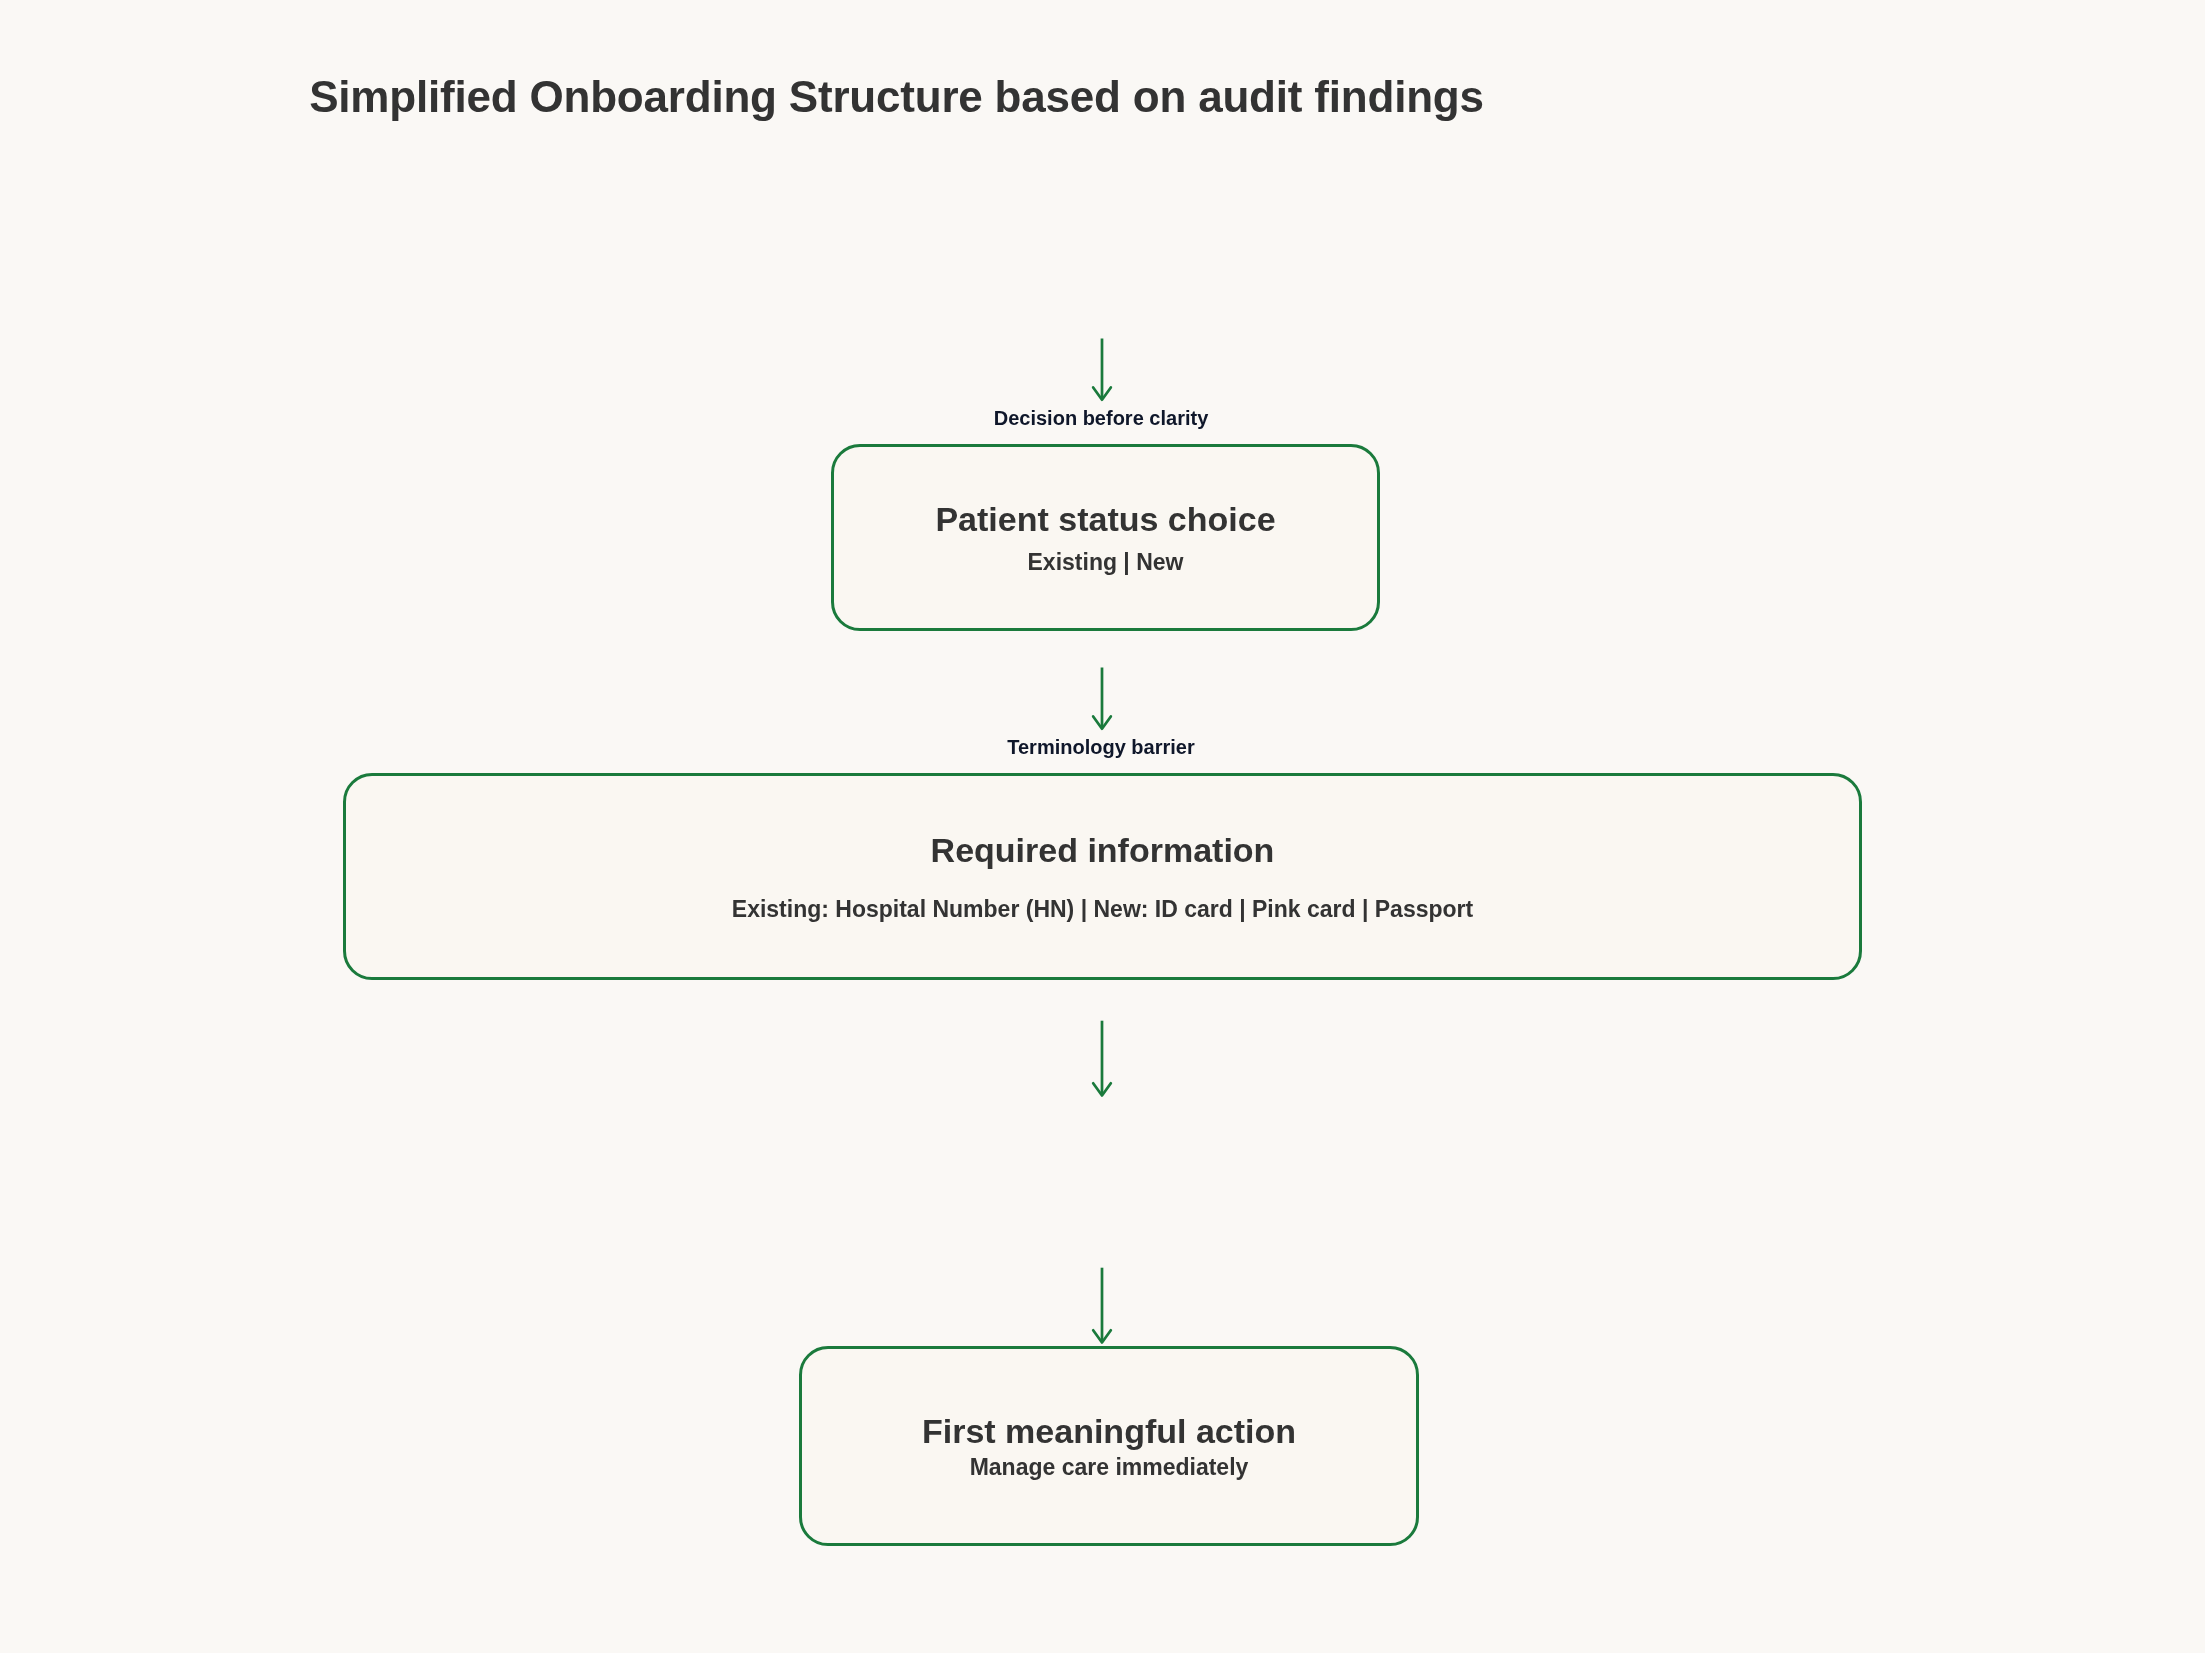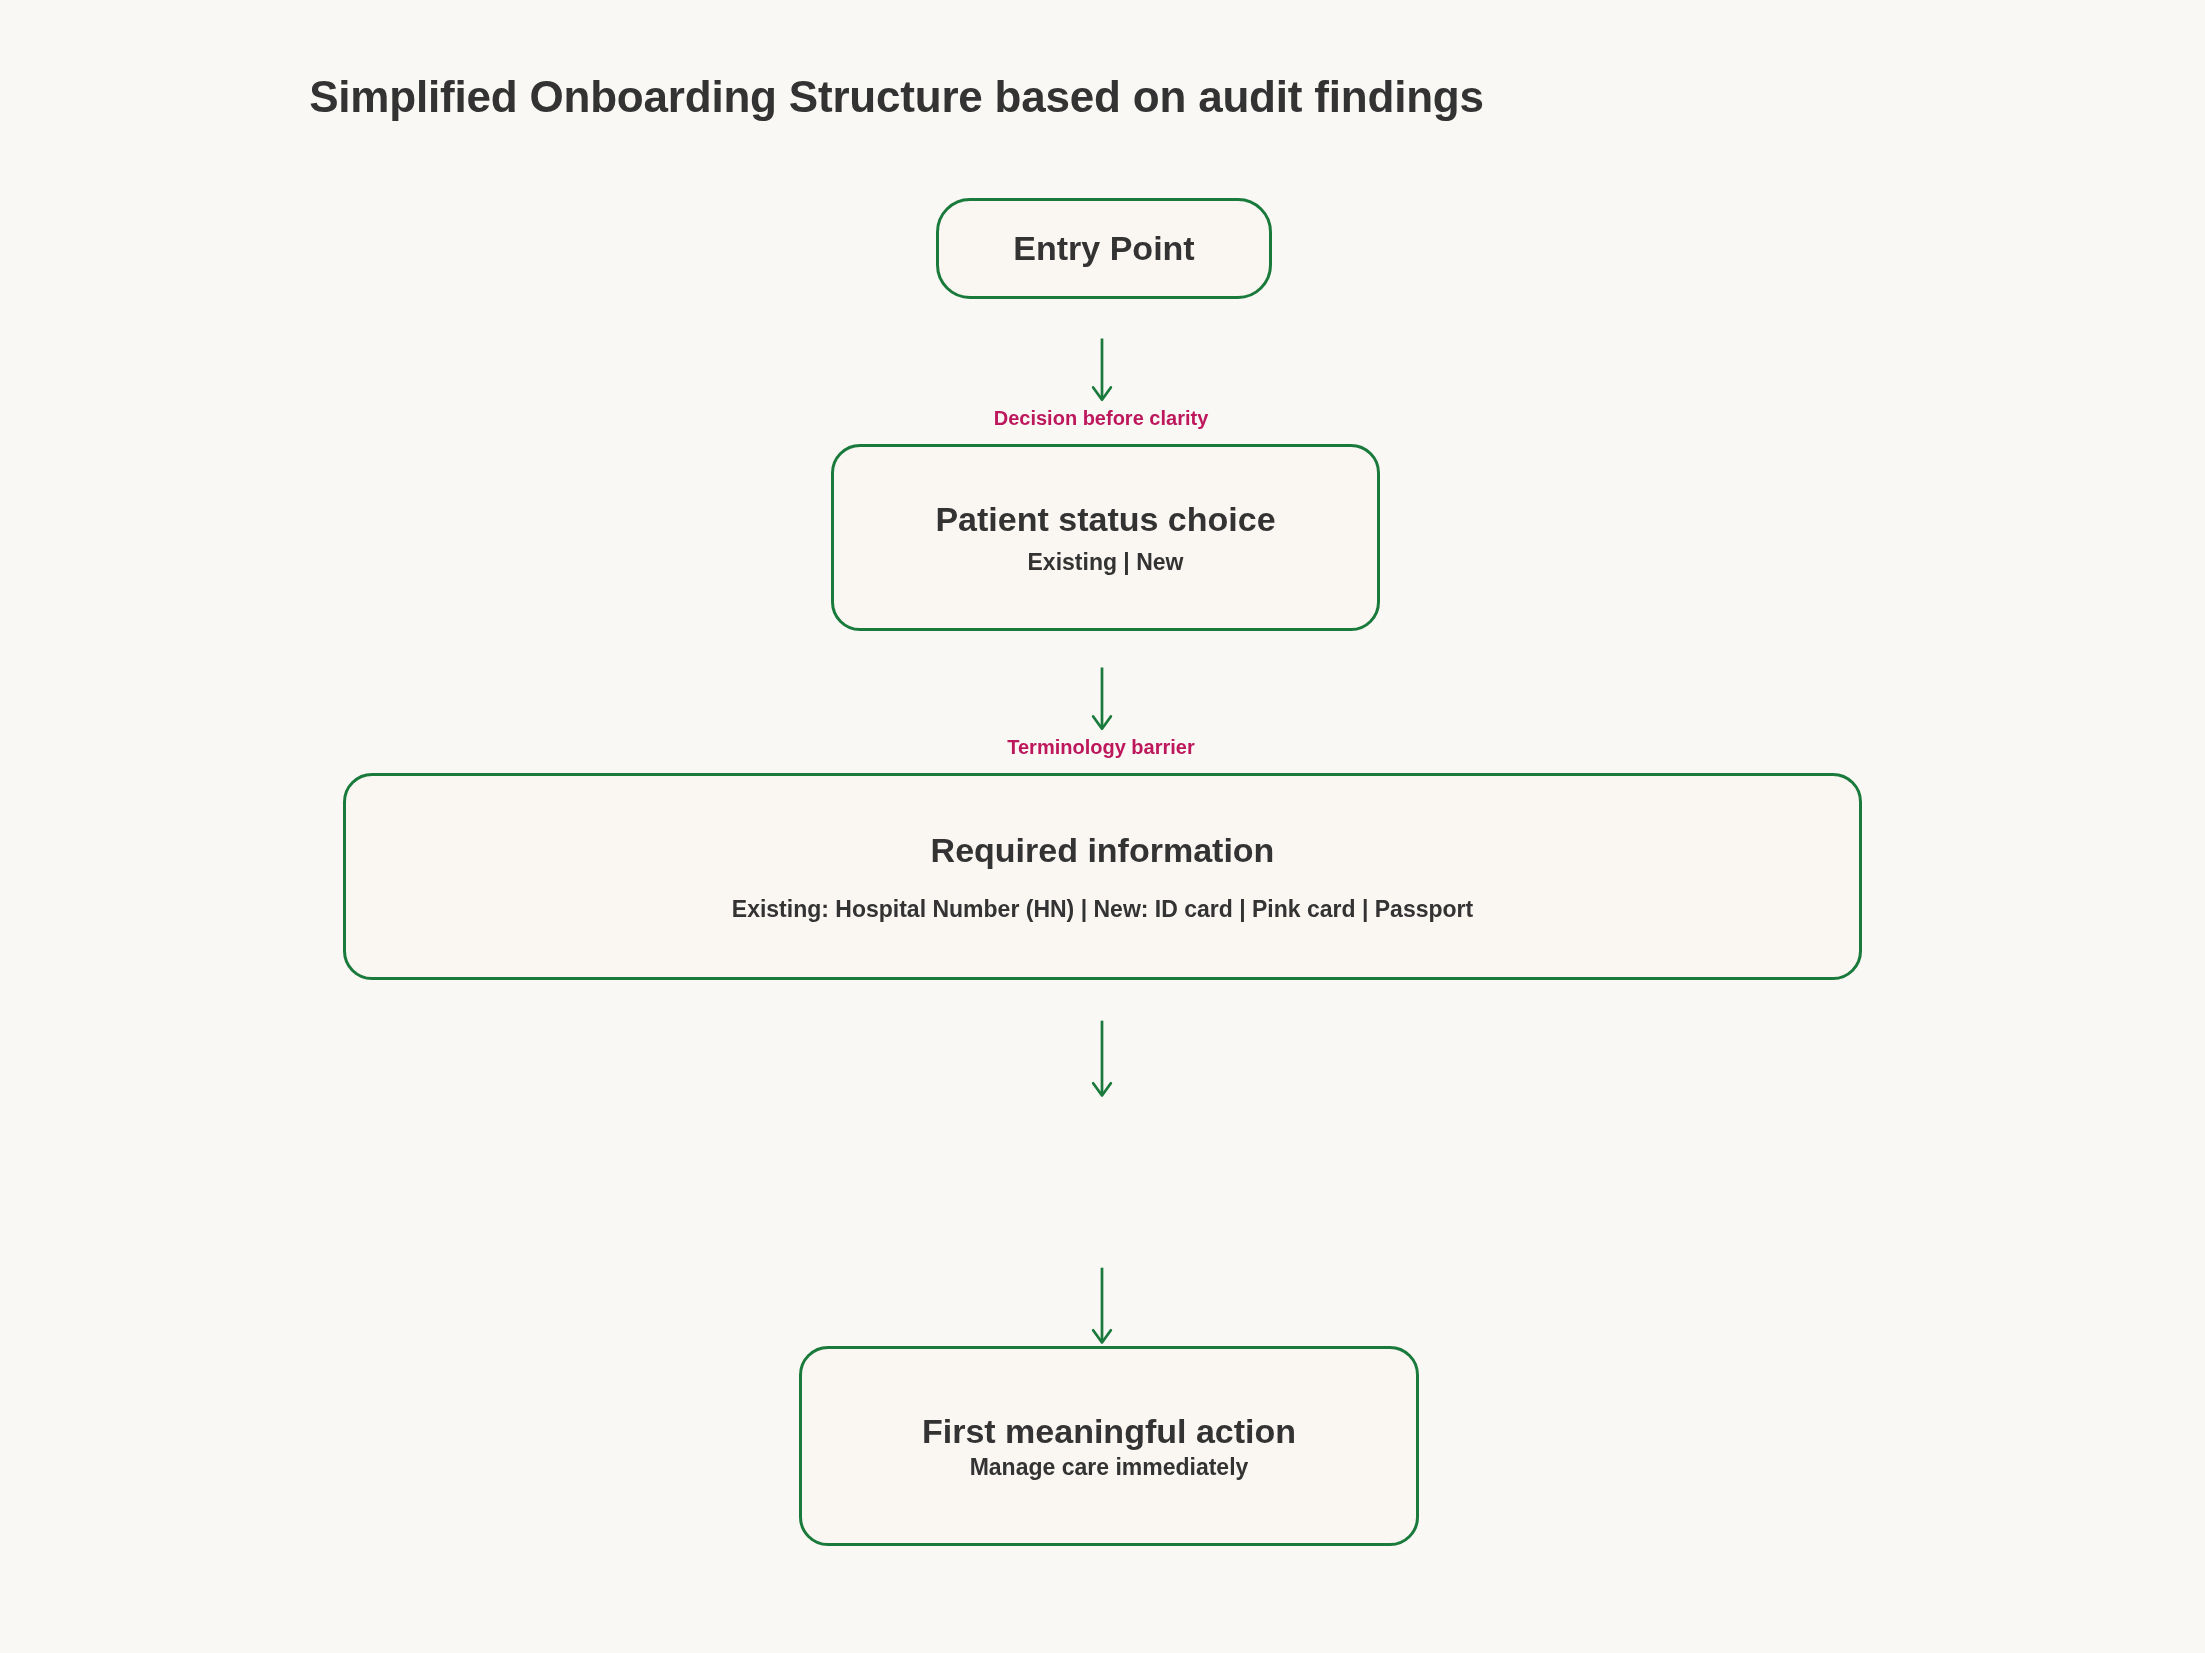--- a/index.html
+++ b/index.html
@@ -91,42 +91,39 @@
   .connector {
     position: absolute;
     pointer-events: none;
   }
   .edge-label {
     position: absolute;
     width: 620px;
     text-align: center;
     font-size: 20px;
     font-weight: bold;
-    color: #be185d;
+    color: #0f172a;
     white-space: nowrap;
   }
 
   #arrow-1 { left: 1085px; top: 338px;  }
   #arrow-2 { left: 1085px; top: 667px;  }
   #arrow-3 { left: 1085px; top: 1020px; }
   #arrow-4 { left: 1085px; top: 1267px; }
 
   #edge-label-1 { left: 791px; top: 407px;  }
   #edge-label-2 { left: 791px; top: 736px; }
 </style>
 </head>
 <body>
 
 <div id="canvas">
 
   <div class="diagram-title">Simplified Onboarding Structure based on audit findings</div>
 
-  <div class="node single" id="node-entry">
-    <div class="line-main">Entry Point</div>
-  </div>
 
   <svg class="connector" id="arrow-1" width="34" height="69" viewBox="0 0 50 100">
     <line x1="25" y1="0" x2="25" y2="88" stroke="#1a7a3c" stroke-width="4"></line>
     <polyline points="12,72 25,90 38,72" fill="none" stroke="#1a7a3c" stroke-width="4" stroke-linecap="round" stroke-linejoin="round"></polyline>
   </svg>
   <div class="edge-label" id="edge-label-1">Decision before clarity</div>
 
   <div class="node" id="node-status">
     <div class="line-main">Patient status choice</div>
     <div class="line-sub">Existing | New</div>

